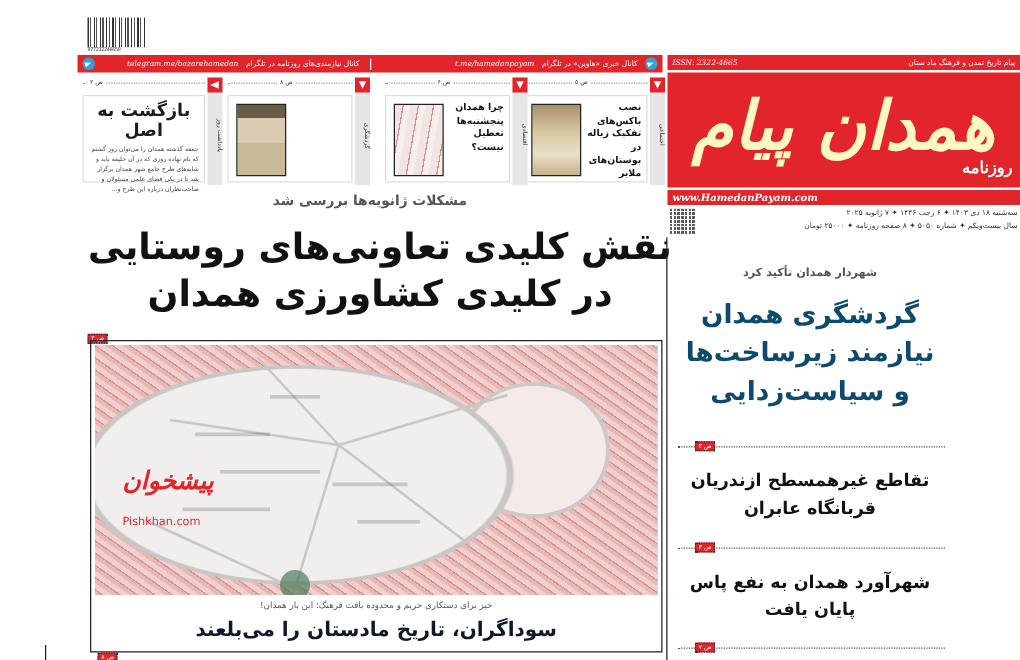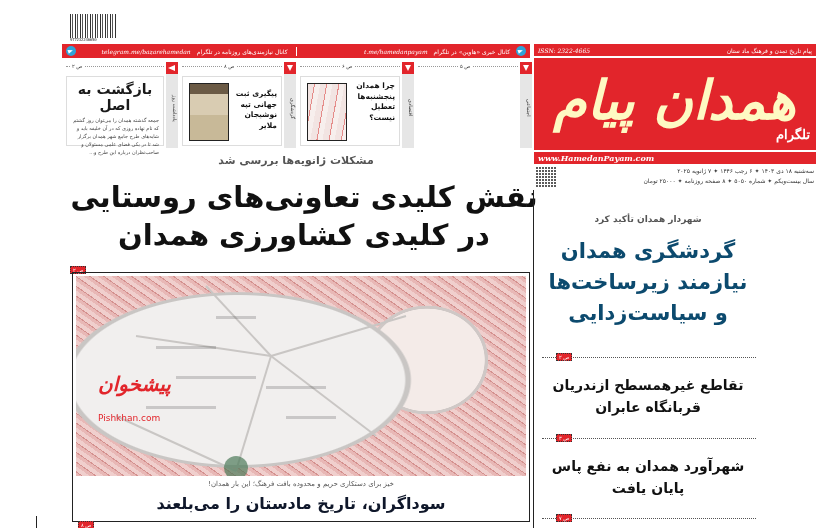--- a/index.html
+++ b/index.html
@@ -99,44 +99,47 @@
 
 <div class="abs teasers">
 
   <div class="teaser" style="right:0;width:118px;">
     <div class="tab-strip"></div>
     <div class="tab-arrow"></div>
     <div class="tab-label">اجتماعی</div>
     <div class="pg-ref" style="right:14px;width:100px;">
         <span style="left:40px;">ص ۵</span>
       </div>
-  </div>
-
-  <div class="teaser" style="right:118px;width:118px;">
+    <div class="t-box" style="right:14px;width:100px;">
+      <div class="t-text" style="width:44px;">نصب باکس‌های تفکیک زباله در بوستان‌های ملایر</div>
+      <div class="t-img img-box"></div>
+    </div>
+  </div>
+
+  <div class="teaser" style="right:110px;width:118px;">
     <div class="tab-strip"></div>
     <div class="tab-arrow"></div>
     <div class="tab-label">اقتصادی</div>
     <div class="pg-ref" style="right:14px;width:100px;">
         <span style="left:40px;">ص ۶</span>
       </div>
     <div class="t-box" style="right:14px;width:100px;">
       <div class="t-text" style="width:44px;">چرا همدان پنجشنبه‌ها تعطیل نیست؟</div>
       <div class="t-img img-cal"></div>
     </div>
   </div>
 
   <div class="teaser" style="right:236px;width:118px;">
     <div class="tab-strip"></div>
     <div class="tab-arrow"></div>
     <div class="tab-label">گردشگری</div>
     <div class="pg-ref" style="right:14px;width:100px;">
         <span style="left:40px;">ص ۸</span>
       </div>
     <div class="t-box" style="right:14px;width:100px;">
-      <div class="t-text" style="width:44px;padding-top:8px;">پیگیری ثبت جهانی تپه نوشیجان ملایر</div>
       <div class="t-img img-tepe"></div>
     </div>
   </div>
 
   <div class="teaser" style="right:354px;width:114px;">
     <div class="tab-strip"></div>
     <div class="tab-arrow left"></div>
     <div class="tab-label">یادداشت روز</div>
     <div class="pg-ref" style="right:14px;width:98px;">
         <span style="left:4px;">ص ۲</span>
@@ -182,21 +185,21 @@
 <div class="abs caption">خیز برای دستکاری حریم و محدوده بافت فرهنگ؛ این بار همدان!</div>
 <div class="abs photo-title">سوداگران، تاریخ مادستان را می‌بلعند</div>
 <div class="abs" style="left:78px;top:512px;"><span class="pref">ص ۸</span></div>
 
 <div class="abs mast-top">
   <span class="issn">ISSN: 2322-4665</span>
   <span>پیام تاریخ تمدن و فرهنگ ماد ستان</span>
 </div>
 <div class="abs mast">
   <div class="mast-logo">همدان پیام</div>
-  <div class="mast-sub">تلگرام</div>
+  <div class="mast-sub">روزنامه</div>
 </div>
 <div class="abs mast-url">www.HamedanPayam.com</div>
 <div class="abs qr"></div>
 <div class="abs dateline">
   <div>سه‌شنبه ۱۸ دی ۱۴۰۳ ✦ ۶ رجب ۱۴۴۶ ✦ ۷ ژانویه ۲۰۲۵</div>
   <div>سال بیست‌ویکم ✦ شماره ۵۰۵۰ ✦ ۸ صفحه روزنامه ✦ ۲۵۰۰۰ تومان</div>
 </div>
 
 <div class="abs vline"></div>
 <div class="abs r-kicker">شهردار همدان تأکید کرد</div>

